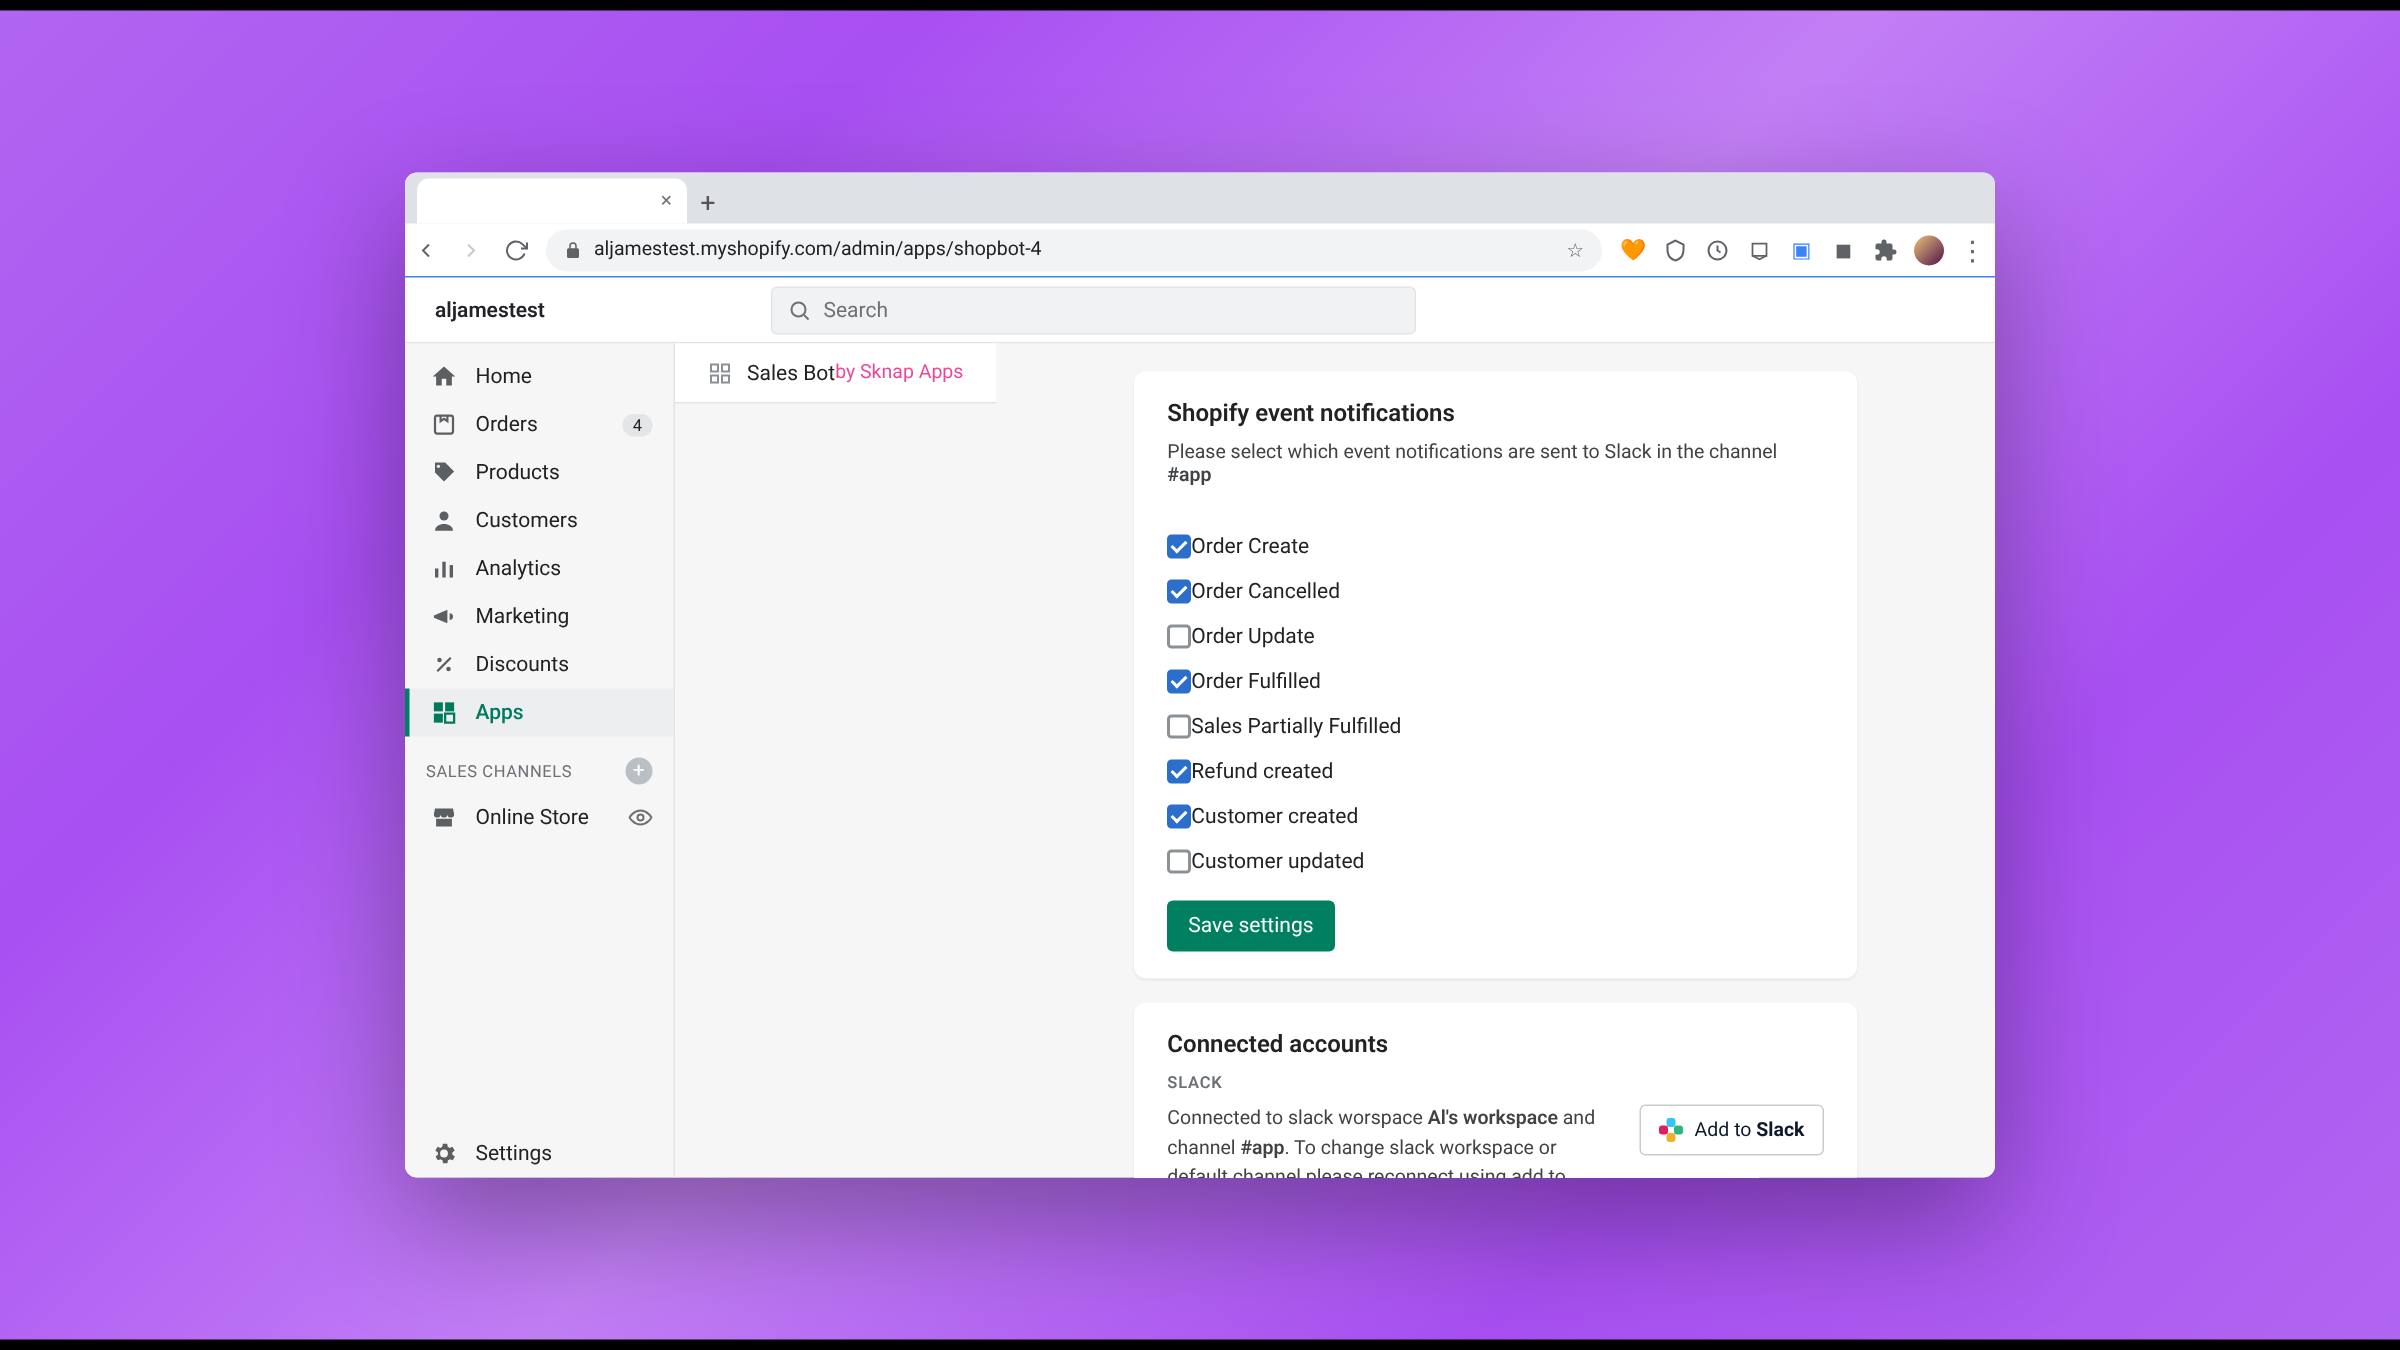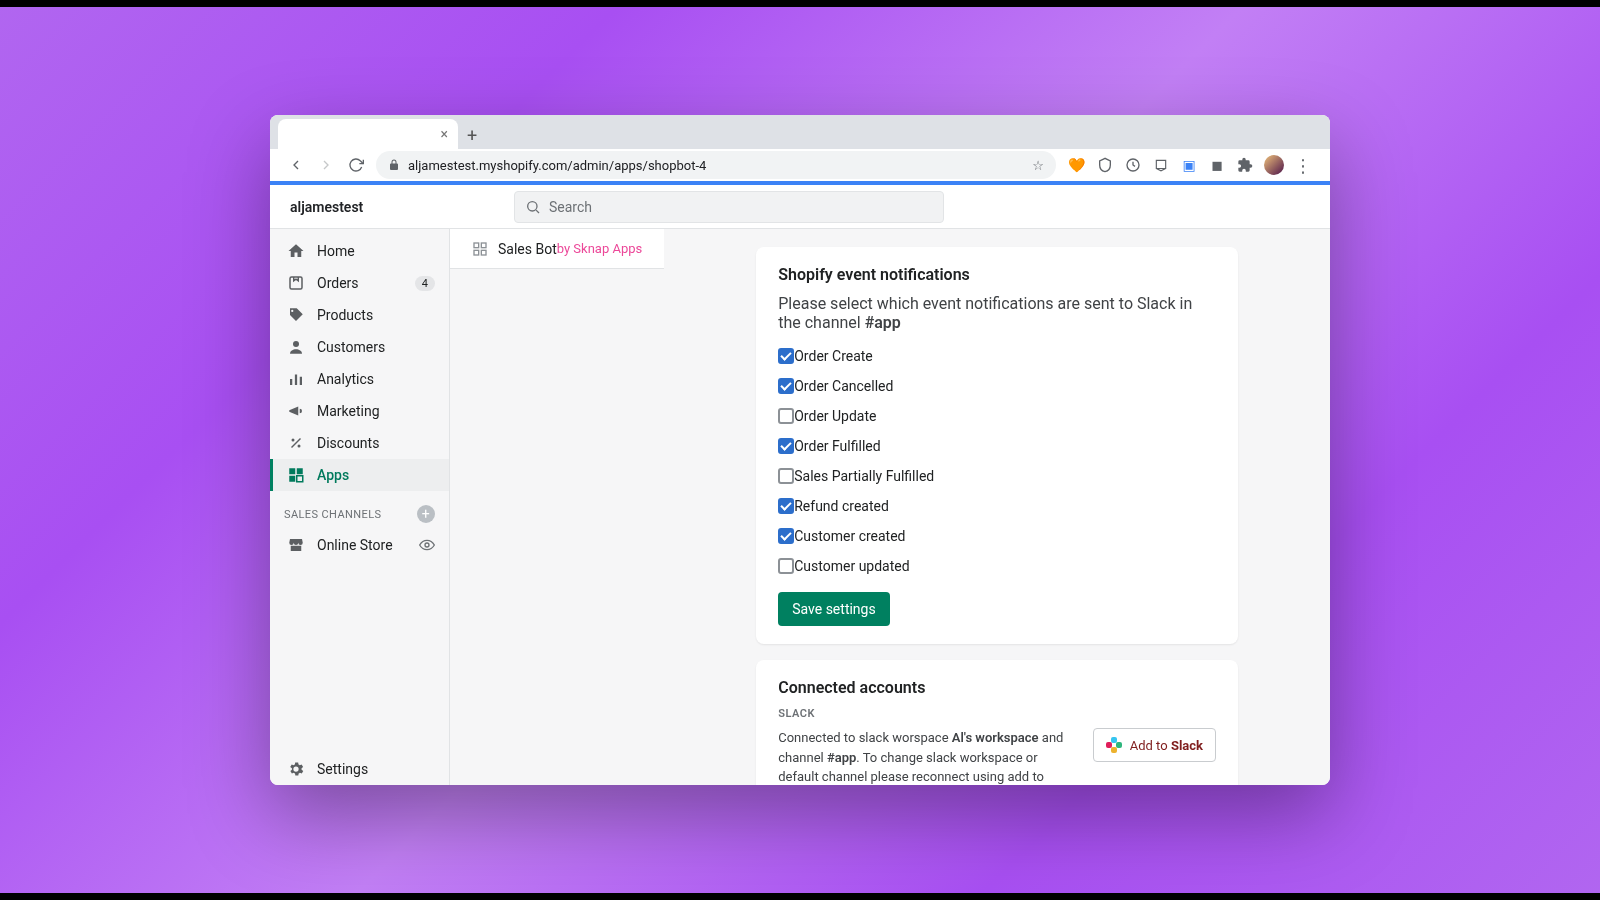--- a/index.html
+++ b/index.html
@@ -6,21 +6,21 @@
 body{width:1600px;height:900px;background:linear-gradient(135deg,#b166f0 0%,#a84ff2 25%,#c27ff5 50%,#a84ff2 75%,#b166f0 100%);display:flex;align-items:center;justify-content:center;position:relative}
 body::before,body::after{content:"";position:absolute;left:0;right:0;height:7px;background:#000}
 body::before{top:0}body::after{bottom:0}
 .browser{width:1060px;height:670px;background:#fff;border-radius:8px;overflow:hidden;box-shadow:0 30px 80px rgba(0,0,0,.35);display:flex;flex-direction:column}
 
 .tabstrip{height:34px;background:#dee1e6;display:flex;align-items:flex-end;padding-left:8px;position:relative}
 .tab{width:180px;height:30px;background:#fff;border-radius:8px 8px 0 0;display:flex;align-items:center;padding:0 10px;font-size:12px;color:#333;position:relative}
 .tab .close{margin-left:auto;color:#777;font-size:14px;cursor:pointer}
 .newtab{width:28px;height:28px;display:flex;align-items:center;justify-content:center;color:#555;font-size:18px;cursor:pointer}
 
-.urlrow{height:36px;background:#fff;border-bottom:4px solid #3b82f6;display:flex;align-items:center;padding:0 18px;gap:12px}
+.urlrow{height:36px;background:#fff;border-bottom:1px solid #3b82f6;display:flex;align-items:center;padding:0 6px;gap:12px}
 .navicons{display:flex;gap:14px;color:#5f6368}
 .navicons span{display:flex;cursor:pointer}
 .navicons .fwd{opacity:.35}
 .urlbar{flex:1;height:28px;background:#f1f3f4;border-radius:14px;display:flex;align-items:center;padding:0 12px;font-size:13px;color:#202124;gap:8px}
 .urlbar .lock{color:#5f6368}
 .urlbar .star{margin-left:auto;color:#5f6368}
 .exticons{display:flex;gap:10px;align-items:center}
 .exticons .ico{width:18px;height:18px;display:flex;align-items:center;justify-content:center;font-size:14px}
 .avatar{width:20px;height:20px;border-radius:50%;background:linear-gradient(135deg,#f0c27b,#4b1248)}
 .dots{color:#5f6368;font-size:18px;cursor:pointer}
@@ -42,32 +42,32 @@
 .sidebar .spacer{flex:1}
 .eye{margin-left:auto;color:#6d7175}
 
 .main{flex:1;display:flex;flex-direction:row;background:#f6f6f7;min-width:0}
 .apptitlebar{height:40px;background:#fff;border-bottom:1px solid #e1e3e5;display:flex;align-items:center;padding:0 22px;font-size:14px;color:#202223}
 .apptitlebar .appico{margin-right:10px;color:#8c9196}
 .apptitlebar .by{margin-left:auto;font-size:13px;color:#ec4899}
 .content{flex:1;overflow:auto;padding:18px 92px}
 .card{background:#fff;border-radius:8px;box-shadow:0 1px 2px rgba(0,0,0,.08);padding:18px 22px;margin-bottom:16px}
 .card h3{font-size:16px;font-weight:600;color:#202223;margin-bottom:10px}
-.desc{font-size:16px;color:#404346;margin-bottom:16px}
+.desc{font-size:13px;color:#404346;margin-bottom:32px}
 .desc b{font-weight:600}
 .chk{display:flex;align-items:flex-start;gap:0;font-size:14px;color:#202223;margin-bottom:14px;cursor:pointer}
 .box{width:16px;height:16px;border:2px solid #8c9196;border-radius:3px;display:flex;align-items:center;justify-content:center;flex-shrink:0}
 .box.checked{background:#2c6ecb;border-color:#2c6ecb}
 .box.checked::after{content:"";width:8px;height:4px;border-left:2px solid #fff;border-bottom:2px solid #fff;transform:rotate(-45deg);margin-top:-2px}
 .savebtn{background:#008060;color:#fff;border:none;border-radius:4px;padding:9px 14px;font-size:14px;cursor:pointer;margin-top:4px}
 .subhead{font-size:11px;letter-spacing:.5px;color:#6d7175;margin-bottom:8px;font-weight:600}
 .connrow{display:flex;gap:20px;align-items:flex-start}
 .conntext{flex:1;font-size:13px;color:#404346;line-height:1.5}
 .conntext b{font-weight:600}
-.slackbtn{border:1px solid #c9cccf;border-radius:4px;padding:8px 12px;display:flex;align-items:center;gap:8px;font-size:13px;color:#7f1d1d;cursor:pointer;background:#fff;white-space:nowrap}
+.slackbtn{border:1px solid #c9cccf;border-radius:4px;padding:8px 12px;display:flex;align-items:center;gap:8px;font-size:13px;color:#0f172a;cursor:pointer;background:#fff;white-space:nowrap}
 .slacklogo{width:16px;height:16px;position:relative}
 .slacklogo span{position:absolute;width:6px;height:6px;border-radius:2px}
 .sl1{background:#36c5f0;top:0;left:5px}.sl2{background:#2eb67d;top:5px;right:0}.sl3{background:#ecb22e;bottom:0;right:5px}.sl4{background:#e01e5a;bottom:5px;left:0}
 svg{display:block}
 </style>
 </head>
 <body>
 
 <div class="browser">
 

